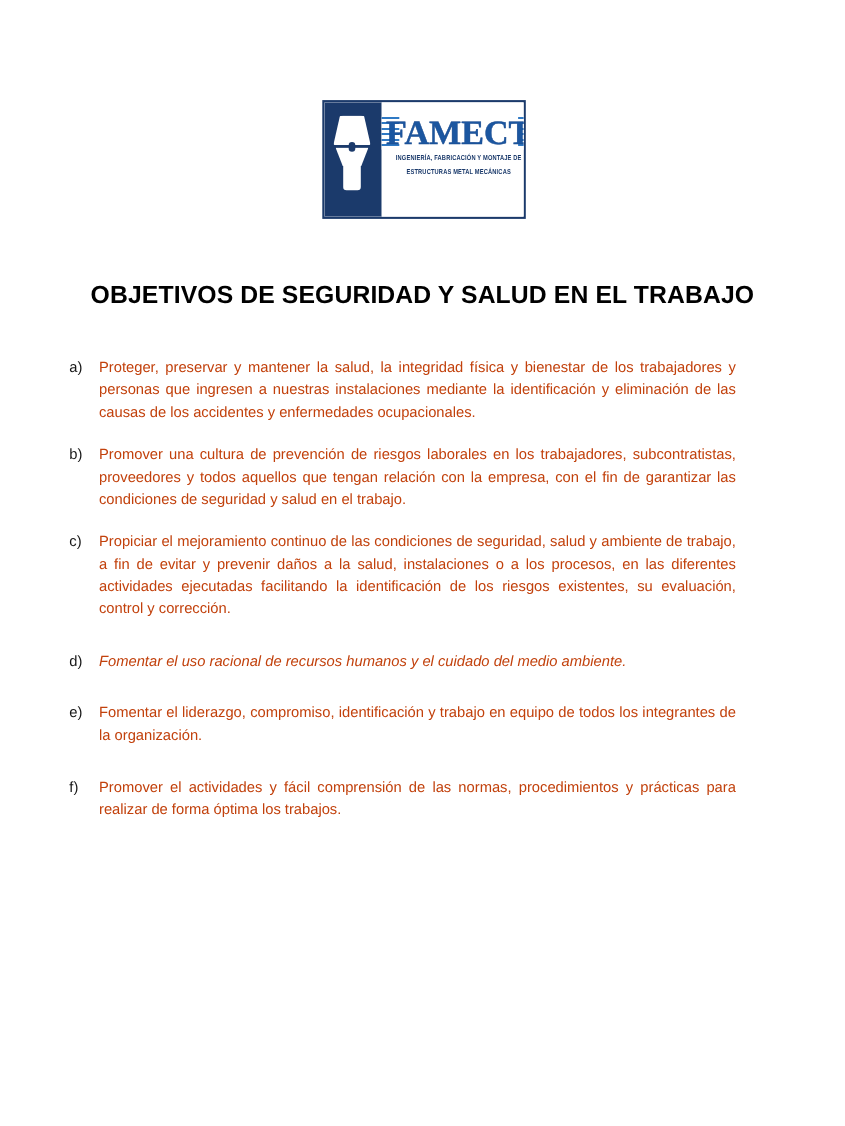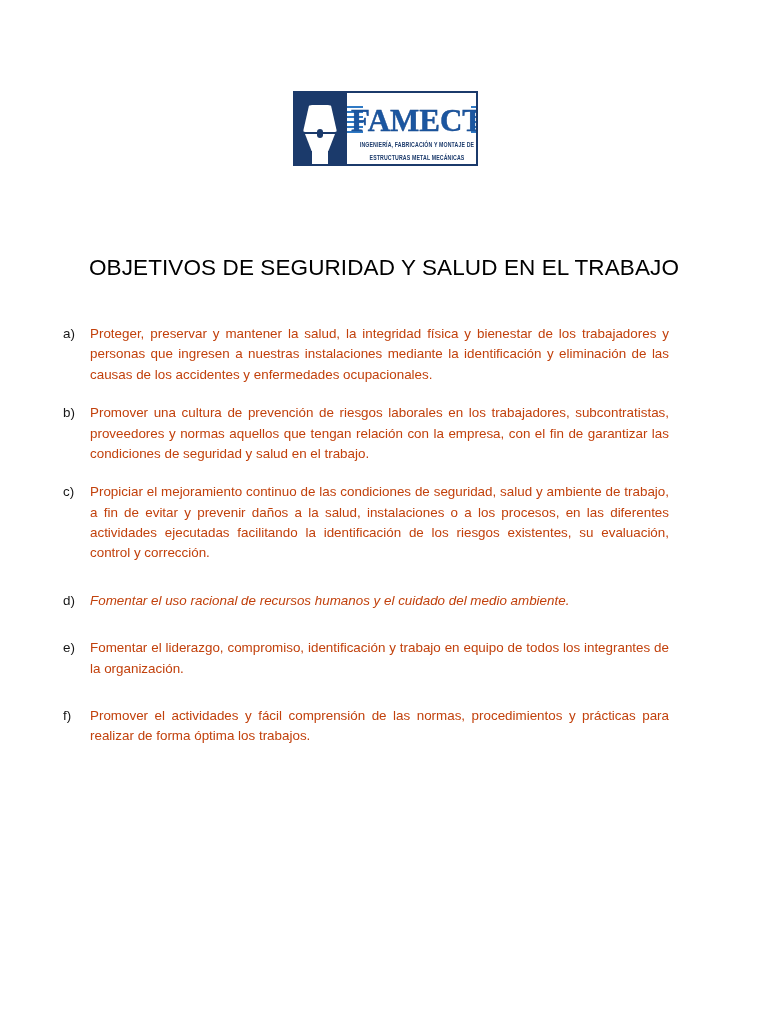--- a/index.html
+++ b/index.html
@@ -23,21 +23,21 @@
     height: 1024px;
     box-sizing: border-box;
   }
 
   
   .logo-block {
     position: absolute;
     left: 293px;
     top: 91px;
     width: 185px;
-    height: 75px;
+    height: 108px;
   }
   .logo-frame {
     position: relative;
     width: 100%;
     height: 100%;
     background: #ffffff;
     border: 2px solid #1b3a6b;
     box-sizing: border-box;
     display: flex;
     overflow: hidden;
@@ -155,21 +155,21 @@
   }
 
   
   .doc-title {
     position: absolute;
     left: 0;
     right: 0;
     top: 240px;
     text-align: center;
     font-family: "Liberation Sans", sans-serif;
-    font-weight: normal;
+    font-weight: bold;
     font-size: 22.5px;
     letter-spacing: 0.1px;
     color: #000000;
   }
 
   
   .objectives {
     position: absolute;
     left: 63px;
     top: 324px;
@@ -237,21 +237,21 @@
 
   <div class="objectives">
 
     <div class="objective">
       <span class="obj-marker">a)</span>
       <span class="obj-text">Proteger, preservar y mantener la salud, la integridad física y bienestar de los trabajadores y personas que ingresen a nuestras instalaciones mediante la identificación y eliminación de las causas de los accidentes y enfermedades ocupacionales.</span>
     </div>
 
     <div class="objective">
       <span class="obj-marker">b)</span>
-      <span class="obj-text">Promover una cultura de prevención de riesgos laborales en los trabajadores, subcontratistas, proveedores y normas aquellos que tengan relación con la empresa, con el fin de garantizar las condiciones de seguridad y salud en el trabajo.</span>
+      <span class="obj-text">Promover una cultura de prevención de riesgos laborales en los trabajadores, subcontratistas, proveedores y todos aquellos que tengan relación con la empresa, con el fin de garantizar las condiciones de seguridad y salud en el trabajo.</span>
     </div>
 
     <div class="objective gap-lg">
       <span class="obj-marker">c)</span>
       <span class="obj-text">Propiciar el mejoramiento continuo de las condiciones de seguridad, salud y ambiente de trabajo, a fin de evitar y prevenir daños a la salud, instalaciones o a los procesos, en las diferentes actividades ejecutadas facilitando la identificación de los riesgos existentes, su evaluación, control y corrección.</span>
     </div>
 
     <div class="objective gap-lg">
       <span class="obj-marker">d)</span>
       <span class="obj-text no-justify">Fomentar el uso racional de recursos humanos y el cuidado del medio ambiente.</span>

